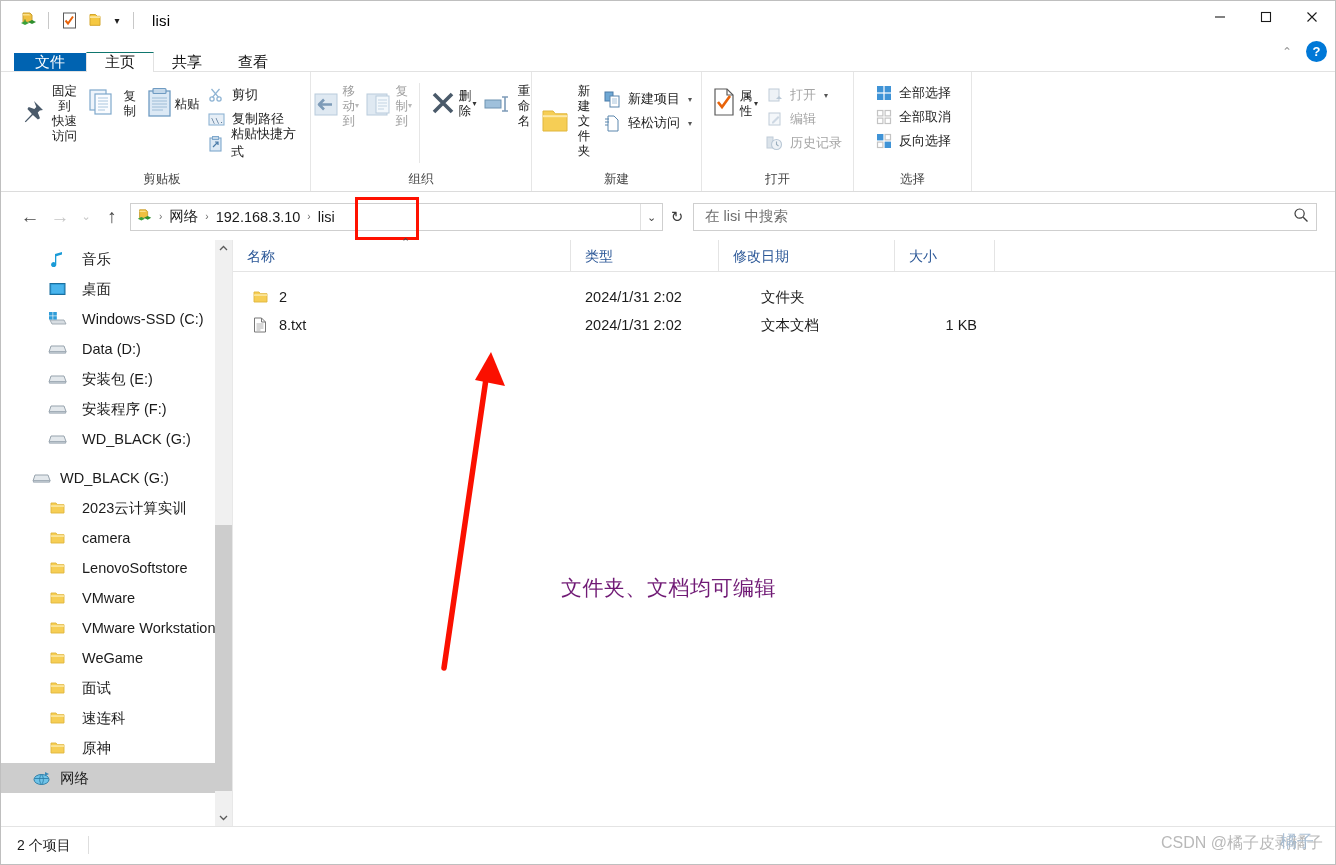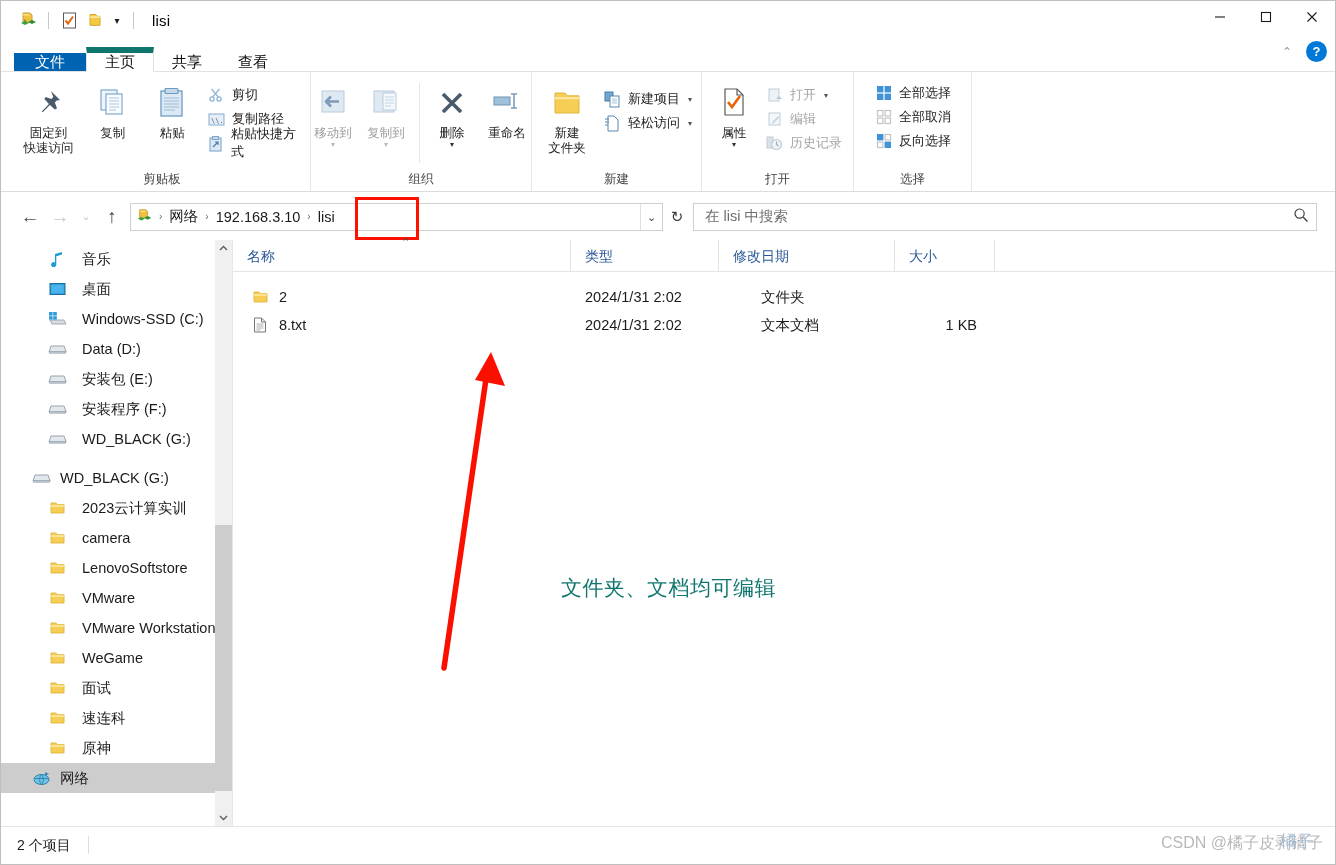--- a/index.html
+++ b/index.html
@@ -52,21 +52,21 @@
     display: flex; align-items: center; justify-content: center;
     font-size: 15px; color: #111; padding: 0 18px; position: relative;
     min-width: 56px;
   }
   .tab.file {
     background: #0063b1; color: #fff; margin-left: 13px;
     padding: 0 21px;
   }
   .tab.active {
     background: #ffffff; border-left: 1px solid #e2e2e2; border-right: 1px solid #e2e2e2;
-    border-top: 6px solid #0f766e; z-index: 3;
+    border-top: 1px solid #0f766e; z-index: 3;
   }
   .tab.active:after{
     content:""; position:absolute; left:0; right:0; bottom:-1px; height:2px; background:#fff;
   }
   .tabstrip-right {
     position: absolute; right: 8px; top: 2px; display: flex; align-items: center; gap: 10px;
   }
   .collapse-chev { font-size: 12px; color: #9a9a9a; padding: 0 4px; }
   .help-btn {
     width: 21px; height: 21px; border-radius: 50%; background: #0078d7; color: #fff;
@@ -82,21 +82,21 @@
   }
   .rgroup {
     display: flex; flex-direction: column; align-items: center;
     border-right: 1px solid #e6e6e6; position: relative;
   }
   .rgroup .gbody { display: flex; align-items: flex-start; flex: 1; padding-top: 7px; }
   .gcaption {
     font-size: 12.5px; color: #444; height: 22px; line-height: 20px; width: 100%; text-align: center;
   }
   .bigbtn {
-    display: flex; flex-direction: column; align-items: center; justify-content: space-between;
+    display: flex; flex-direction: row; align-items: center; justify-content: flex-start;
     width: 62px; padding: 3px 2px 0;
   }
   .bigbtn .glyph { height: 42px; display: flex; align-items: center; justify-content: center; }
   .bigbtn .lbl {
     font-size: 12.5px; color: #1b1b1b; line-height: 15px; text-align: center; margin-top: 2px;
     white-space: pre-line;
   }
   .bigbtn .lbl.gray { color: #9c9c9c; }
   .bigbtn .caret { font-size: 8px; color: #333; line-height: 7px; }
   .bigbtn .caret.gray { color: #b9b9b9; }
@@ -200,21 +200,21 @@
   .frow { display: flex; align-items: center; height: 28px; font-size: 14.5px; color: #1b1b1b; }
   .fcell { flex: 0 0 auto; display: flex; align-items: center; gap: 9px; }
   .fcell.c-name { width: 338px; padding-left: 17px; }
   .fcell.c-date { width: 176px; padding-left: 14px; color: #1b1b1b; }
   .fcell.c-type { width: 148px; padding-left: 14px; }
   .fcell.c-size { width: 100px; padding-left: 14px; justify-content: flex-end; padding-right: 18px; }
 
   
   .annot-text {
     position: absolute; left: 588px; top: 573px;
-    font-size: 21px; color: #0f766e; white-space: nowrap; letter-spacing: .5px;
+    font-size: 21px; color: #701a75; white-space: nowrap; letter-spacing: .5px;
   }
   .annot-arrow { position: absolute; left: 440px; top: 345px; }
 
   
   .statusbar {
     position: absolute; left: 0; top: 825px; width: 1334px; height: 38px;
     background: #fff; border-top: 1px solid #e4e4e4;
     display: flex; align-items: center;
   }
   .status-text { font-size: 14px; color: #1b1b1b; padding-left: 16px; }

